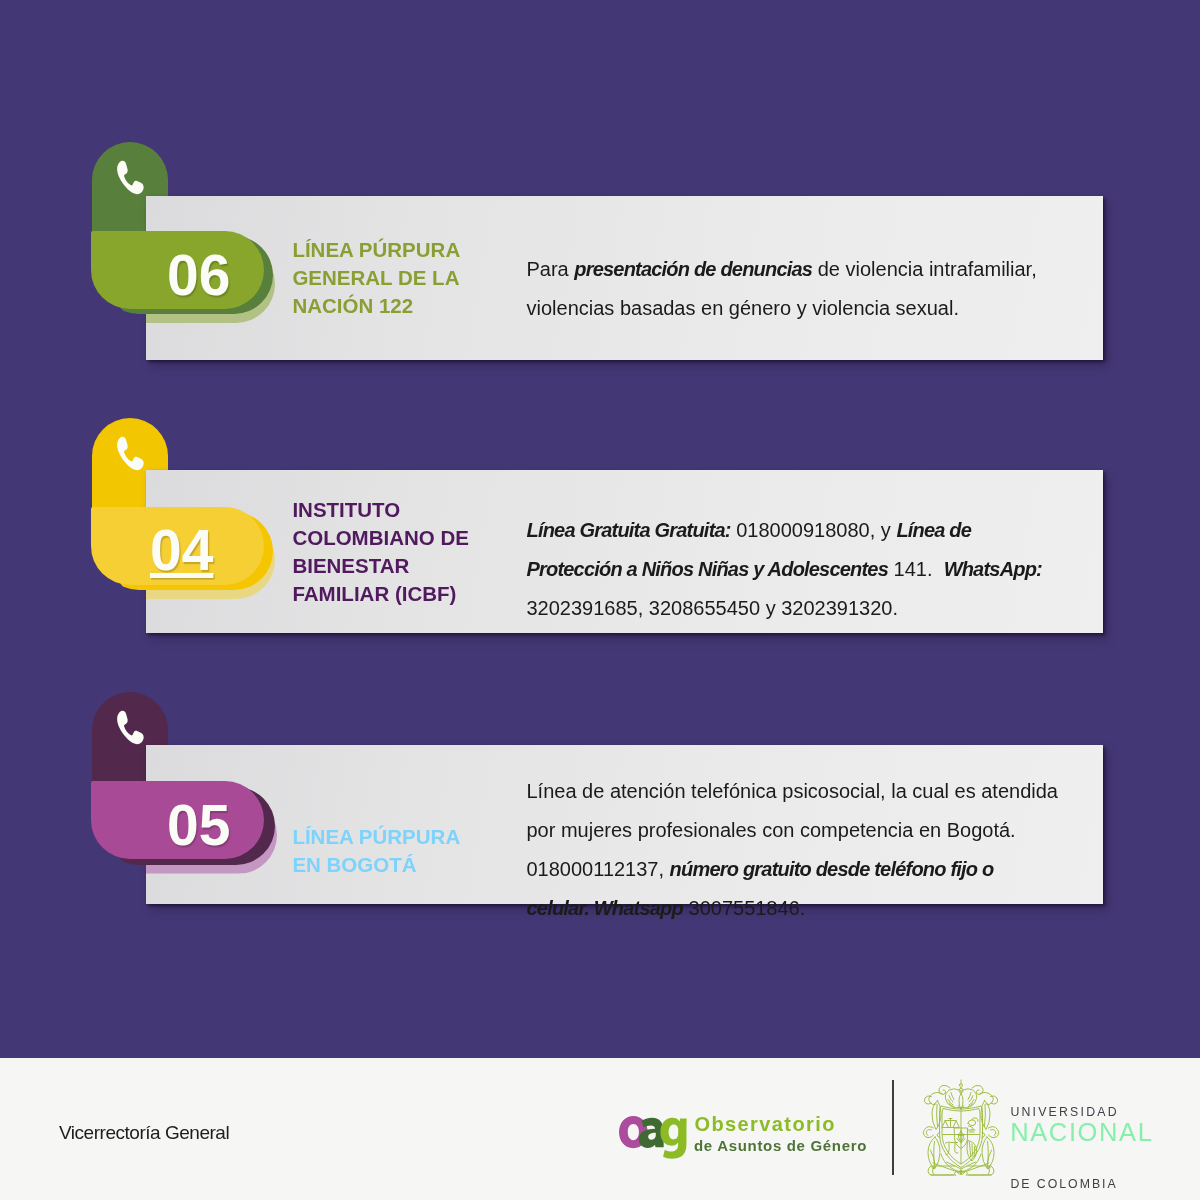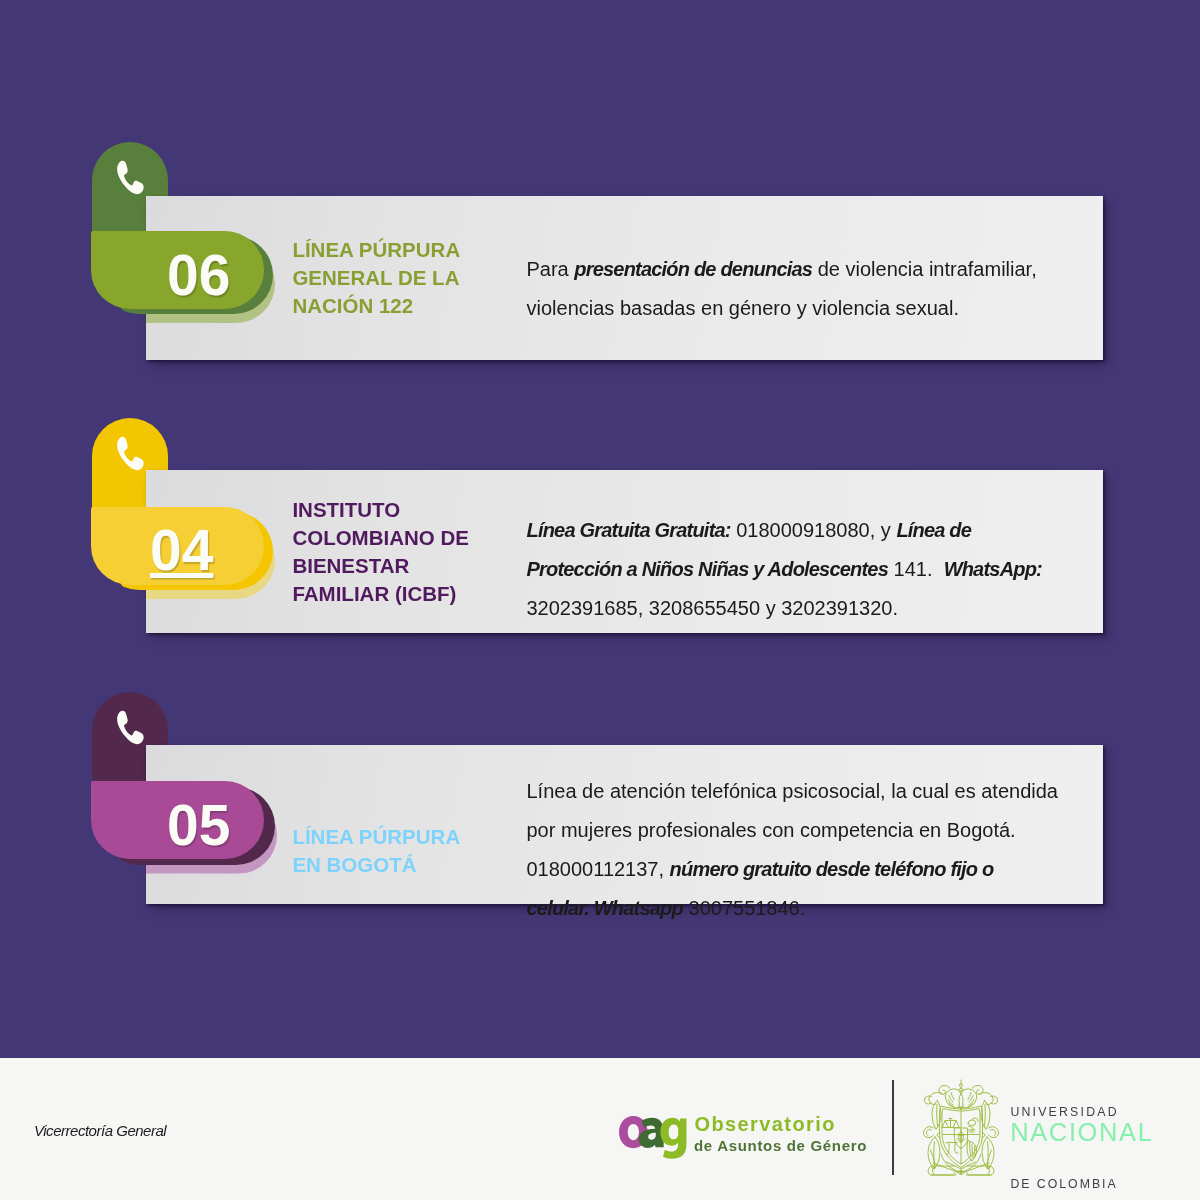--- a/index.html
+++ b/index.html
@@ -23,21 +23,21 @@
   .btext{position:absolute;left:526.5px;color:#1b1b1b;font-size:20px;line-height:39px;white-space:nowrap;}
   .btext b{font-weight:700;font-style:italic;letter-spacing:-0.8px;}
   .pill.main{background:var(--light);}
   .pill.dark{background:var(--shadow);clip-path:inset(0 0 0 20px round 10px 0 0 10px);}
   .pill.pale{background:var(--pale);clip-path:inset(0 0 0 44px);}
   .phicon{position:absolute;left:25px;top:18px;overflow:visible;}
   .num{font-size:57px;line-height:57px;letter-spacing:0px;text-align:left;
        text-shadow:1.2px 1.6px 1.2px rgba(0,0,0,0.20);}
   
   .vicer,.oagt1,.oagt2,.u1,.u2,.u3{white-space:nowrap;}
-  .vicer{position:absolute;left:34px;top:1122px;font-size:15px;font-style:italic;letter-spacing:-0.48px;color:#1d1d1d;}
+  .vicer{position:absolute;left:59px;top:1122px;font-size:19px;letter-spacing:-0.48px;color:#1d1d1d;}
   .oag{position:absolute;left:0;top:0;}
   .oagmark{position:absolute;left:619.4px;top:1115.5px;}
   .oagt1{position:absolute;left:694.5px;top:1113px;font-size:20px;font-weight:700;
          letter-spacing:1.4px;color:#8cbb26;}
   .oagt2{position:absolute;left:694px;top:1136.5px;font-size:15px;font-weight:700;
          letter-spacing:0.68px;color:#4e7337;text-align:right;}
   .divider{position:absolute;left:892px;top:1080px;width:1.6px;height:95px;background:#3d3d3d;}
   .unal{position:absolute;left:0;top:0;}
   .crestbox{position:absolute;left:920px;top:1077.5px;width:82px;height:101px;}
   .u1{position:absolute;left:1010.4px;top:1104.6px;font-size:12.3px;letter-spacing:2.21px;color:#3f4147;}

